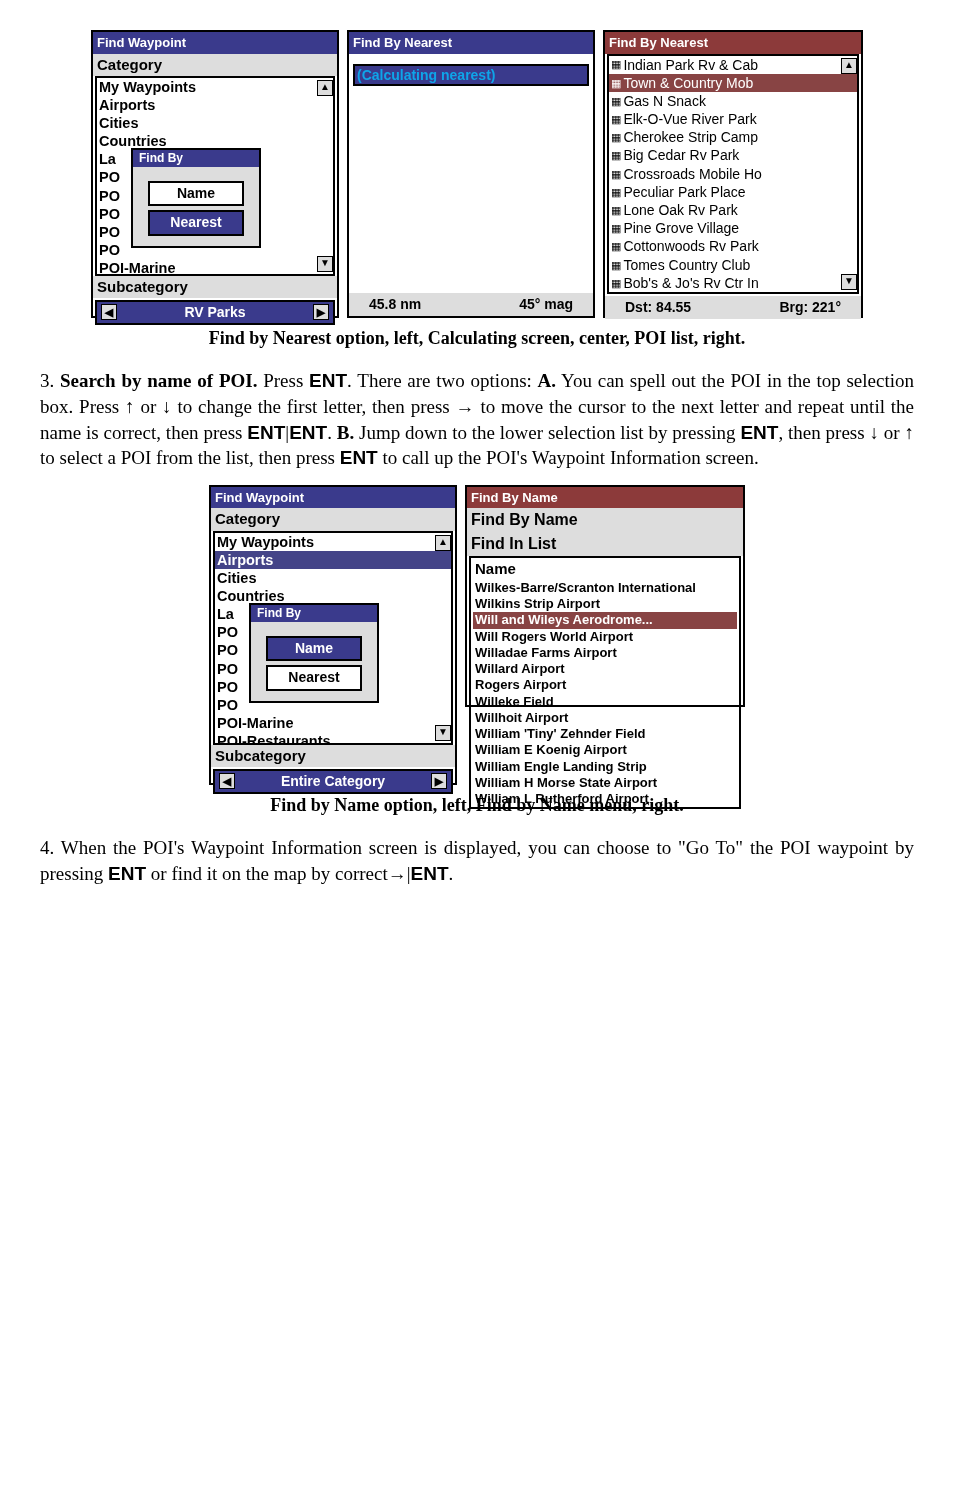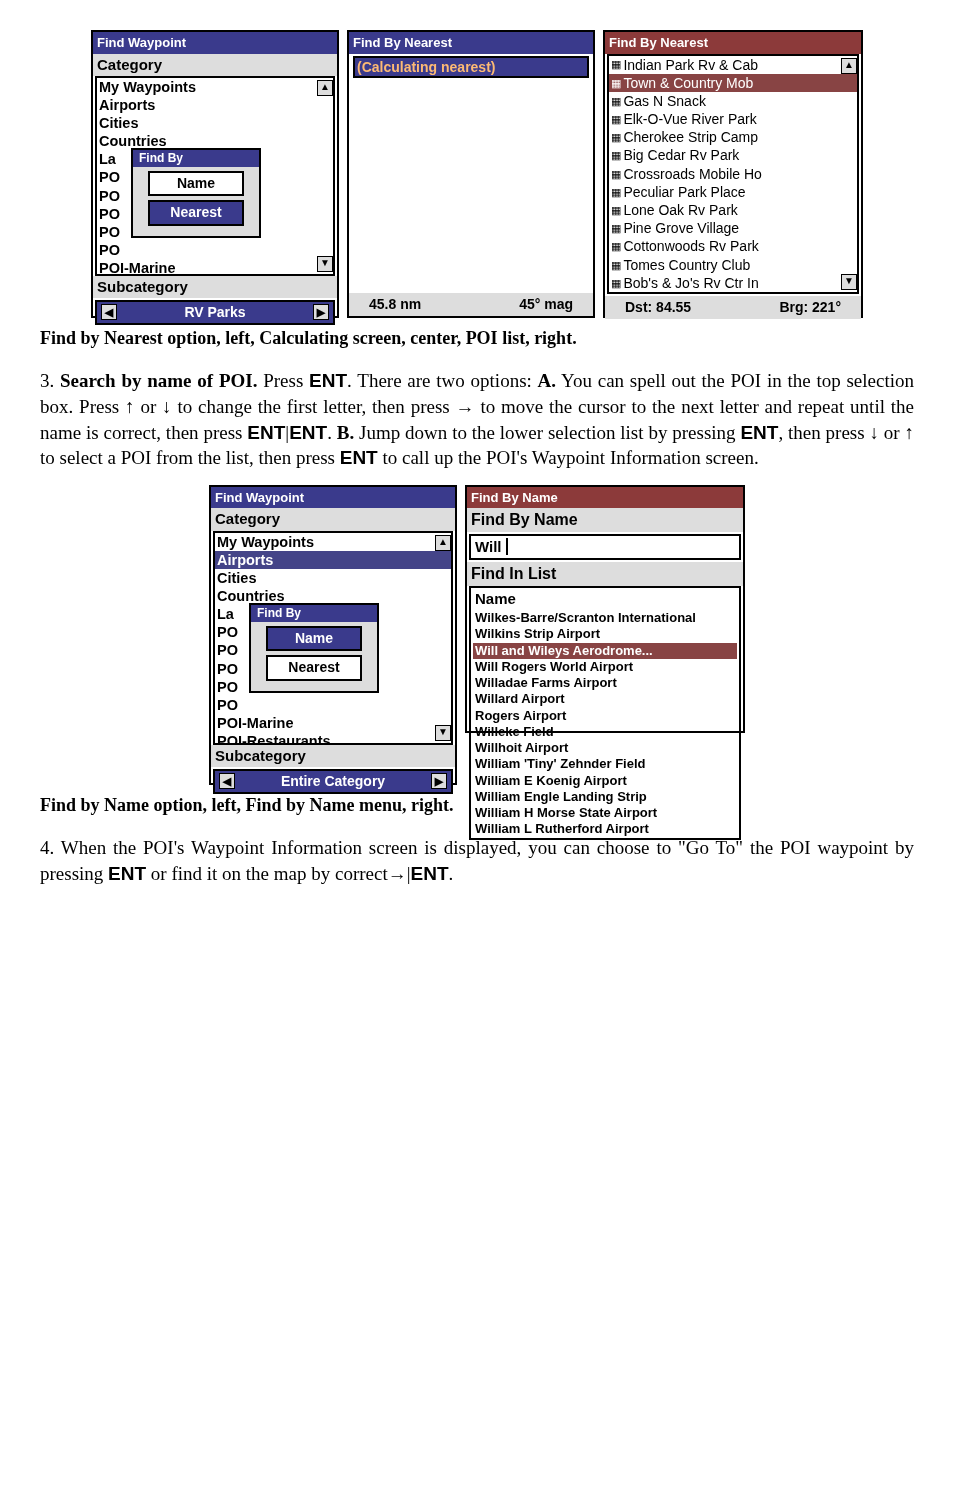--- a/index.html
+++ b/index.html
@@ -66,21 +66,21 @@
     background: #ddd;
     padding: 6px 8px;
     font-size: 14px;
   }
   .popup-title {
     background: #3a3a8c;
     color: #fff;
     font-size: 12px;
     font-weight: bold;
     padding: 1px 6px;
-    margin: -6px -8px 4px -8px;
+    margin: -6px -8px 14px -8px;
   }
   .popup-btn {
     border: 2px solid #000;
     background: #fff;
     text-align: center;
     padding: 2px 6px;
     margin: 4px auto;
     font-weight: bold;
     font-size: 14px;
     width: 80px;
@@ -105,32 +105,32 @@
   }
   .statusbar {
     background: #ddd;
     padding: 2px 20px;
     font-weight: bold;
     font-size: 14px;
     display:flex;
     justify-content:space-between;
   }
   .calc-box{
-    border:2px solid #000; background:#3a3a8c; color:#fdba74;
-    padding:0 2px; margin:2px 4px; font-weight:bold; font-size:14px;
+    border:2px solid #000; background:#3a3a8c; color:#0ea5e9;
+    padding:0 2px; margin:10px 4px; font-weight:bold; font-size:14px;
   }
   .poi-list{
     border:2px solid #000; margin:0 2px 2px 2px;
     font-size:14px; line-height:1.3;
   }
   .poi-list .prow{ padding:0 2px; white-space:nowrap; display:flex; align-items:center; gap:2px;}
   .poi-list .prow.sel{ background:#884444; color:#fff;}
   .poi-icon{ font-size:11px; }
   .caption{
-    font-weight:bold; font-size:18px; margin:4px 0 18px 0;
+    text-align:center; font-weight:bold; font-size:18px; margin:4px 0 18px 0;
     font-family: Georgia, 'Times New Roman', serif;
   }
   p.body{
     margin:0 0 14px 0; text-align:justify;
   }
   .input-box{
     border:2px solid #000; margin:2px; padding:1px 4px;
     font-weight:bold; font-size:15px; background:#fff;
   }
   .name-list{
@@ -307,24 +307,23 @@
       <div class="arrows">
           <div class="arrow-box">◀</div>
         </div>
       <span>Entire Category</span>
       <div class="arrows">
           <div class="arrow-box">▶</div>
         </div>
     </div>
   </div>
 
-  <div class="panel" style="width:280px; height:248px;">
+  <div class="panel" style="width:280px; height:222px;">
     <div class="panel-title red">Find By Name</div>
     <div class="section-label" style="font-size:16px;">Find By Name</div>
-    <div class="input-box"><span>Will</span><span style="border-right:2px solid #000;">&nbsp;</span></div>
     <div class="section-label" style="font-size:16px;">Find In List</div>
     <div style="border:2px solid #000; margin:0 2px 2px 2px;">
       <div class="section-label" style="background:#fff;">Name</div>
       <div class="name-list">
         <div class="nrow">Wilkes-Barre/Scranton International</div>
         <div class="nrow">Wilkins Strip Airport</div>
         <div class="nrow sel">Will and Wileys Aerodrome...</div>
         <div class="nrow">Will Rogers World Airport</div>
         <div class="nrow">Willadae Farms Airport</div>
         <div class="nrow">Willard Airport</div>

